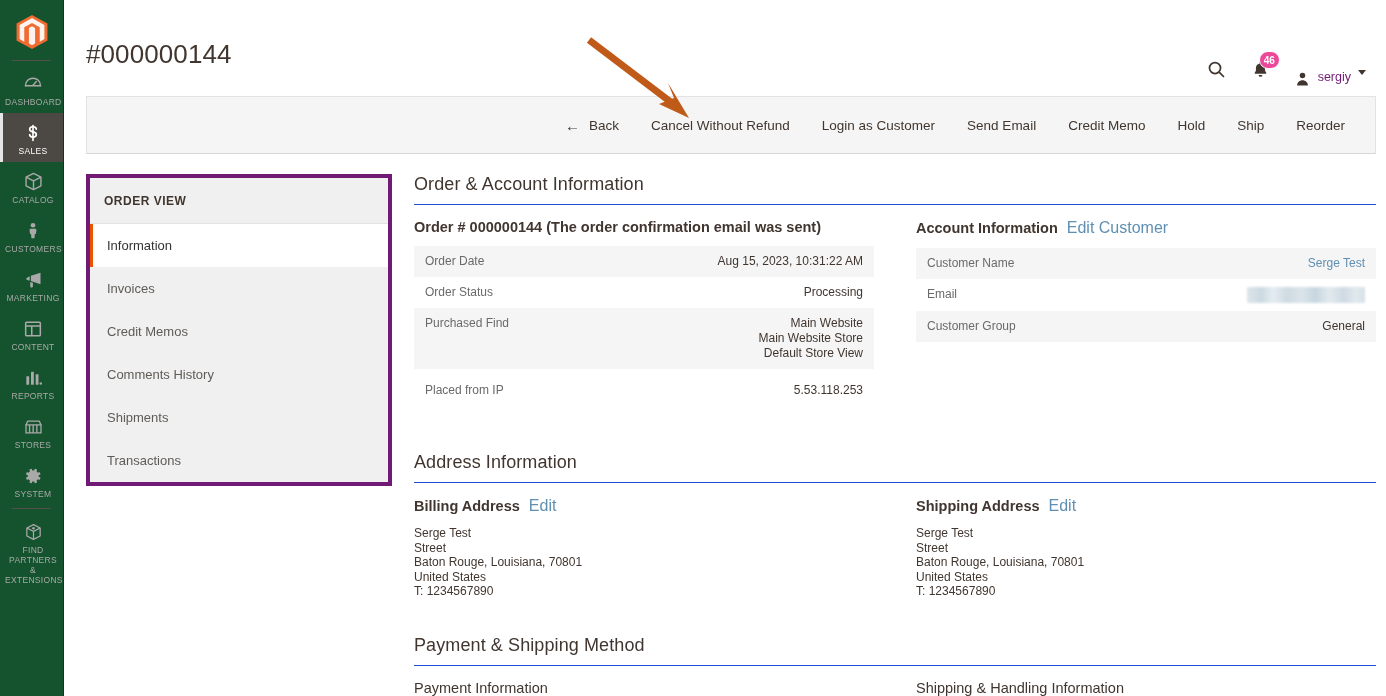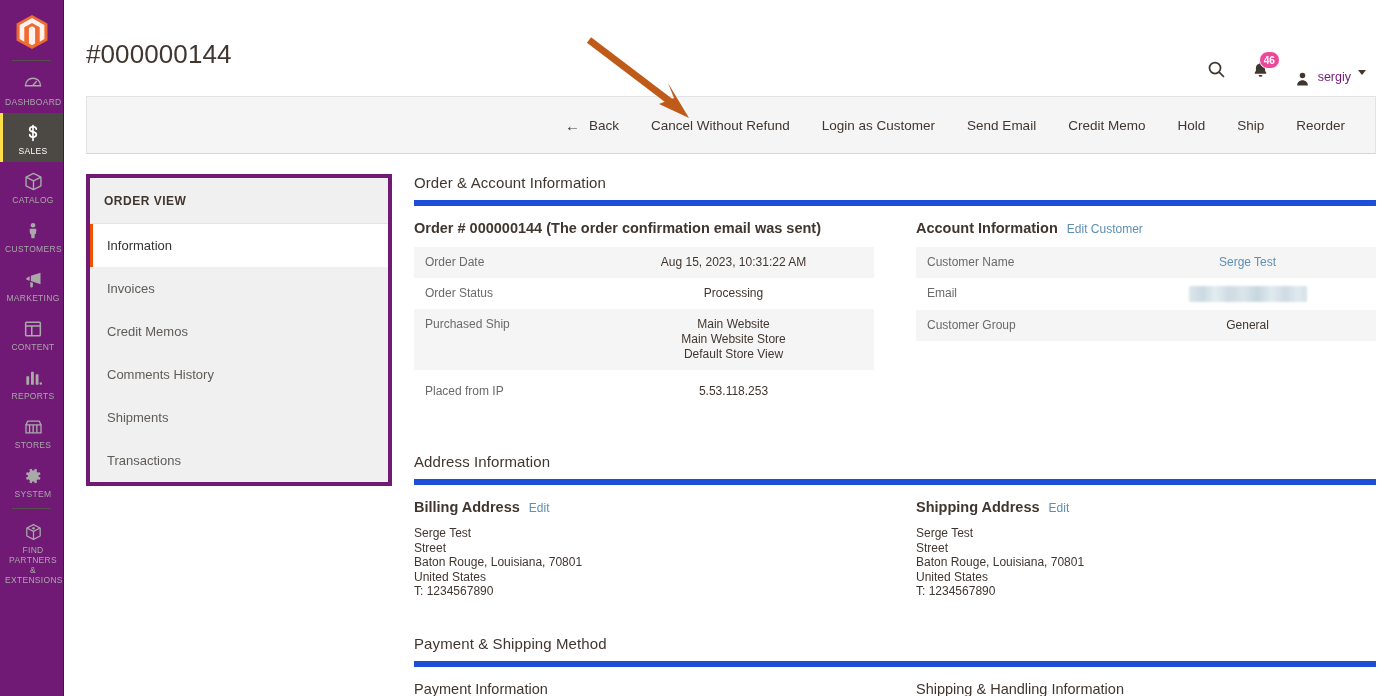--- a/index.html
+++ b/index.html
@@ -12,21 +12,21 @@
     color: #333333;
   }
 
   
   .app { position: relative; width: 1386px; height: 696px; display: flex; }
 
   
   .admin-sidebar {
     width: 64px;
     height: 696px;
-    background: #701a75;
+    background: #14532d;
     flex: 0 0 64px;
     display: flex;
     flex-direction: column;
     align-items: stretch;
     overflow: hidden;
     border-right: 1px solid #2b2724;
   }
   .logo-block {
     height: 57px;
     display: flex;
@@ -40,21 +40,21 @@
     background: #55504b;
     margin: 3px 12px 3px 12px;
   }
   .sb-item {
     padding: 7px 2px 6px 2px;
     text-align: center;
     cursor: pointer;
     position: relative;
     border-left: 3px solid transparent;
   }
-  .sb-item.active { background: #4c4844; border-left: 3px solid #fde047; }
+  .sb-item.active { background: #4c4844; border-left: 3px solid #e5e5e5; }
   .sb-icon {
     display: block;
     height: 24px;
     line-height: 24px;
     margin-bottom: 2px;
   }
   .sb-icon svg { vertical-align: middle; }
   .sb-label {
     display: block;
     font-size: 8.5px;
@@ -193,42 +193,42 @@
   .ovn-item.active {
     background: #ffffff;
     border-left: 3px solid #eb5202;
     color: #333;
   }
 
   .panel { flex: 1 1 auto; min-width: 0; }
 
   
   .section-title {
-    font-size: 15px;
+    font-size: 18px;
     font-weight: 400;
     color: #41362f;
     padding-bottom: 9px;
-    border-bottom: 6px solid #1d4ed8;
+    border-bottom: 1px solid #1d4ed8;
     margin-bottom: 14px;
     letter-spacing: 0.1px;
   }
   .cols2 { display: flex; gap: 42px; }
   .col { flex: 1 1 0; min-width: 0; }
 
   .sub-title {
     font-size: 14.5px;
     font-weight: bold;
     color: #41362f;
     margin-bottom: 11px;
     display: flex;
     align-items: baseline;
     gap: 9px;
   }
   .sub-title .edit-link {
-    font-size: 12px;
+    font-size: 16px;
     font-weight: normal;
   }
   .link {
     color: #5f8fb3;
     text-decoration: none;
     cursor: pointer;
   }
 
   
   .info-table { width: 100%; border-collapse: collapse; font-size: 12px; }
@@ -236,21 +236,21 @@
   .info-table tr.even { background: #ffffff; }
   .info-table th {
     text-align: left;
     font-weight: normal;
     color: #6a6a6a;
     padding: 8px 11px;
     vertical-align: top;
     white-space: nowrap;
   }
   .info-table td {
-    text-align: center;
+    text-align: right;
     color: #41362f;
     padding: 8px 11px;
     vertical-align: top;
     line-height: 15px;
   }
   .redacted {
     display: inline-block;
     width: 118px;
     height: 16px;
     border-radius: 1px;
@@ -485,21 +485,21 @@
               <tbody>
                   <tr class="odd">
                 <th>Order Date</th>
                 <td>Aug 15, 2023, 10:31:22 AM</td>
               </tr>
               <tr class="even">
                 <th>Order Status</th>
                 <td>Processing</td>
               </tr>
               <tr class="odd">
-                <th>Purchased Ship</th>
+                <th>Purchased Find</th>
                 <td style="white-space:pre-line">Main Website
 Main Website Store
 Default Store View</td>
               </tr>
               <tr class="even">
                 <th style="padding-top:14px">Placed from IP</th>
                 <td style="padding-top:14px">5.53.118.253</td>
               </tr>
             </tbody>
               </table>

